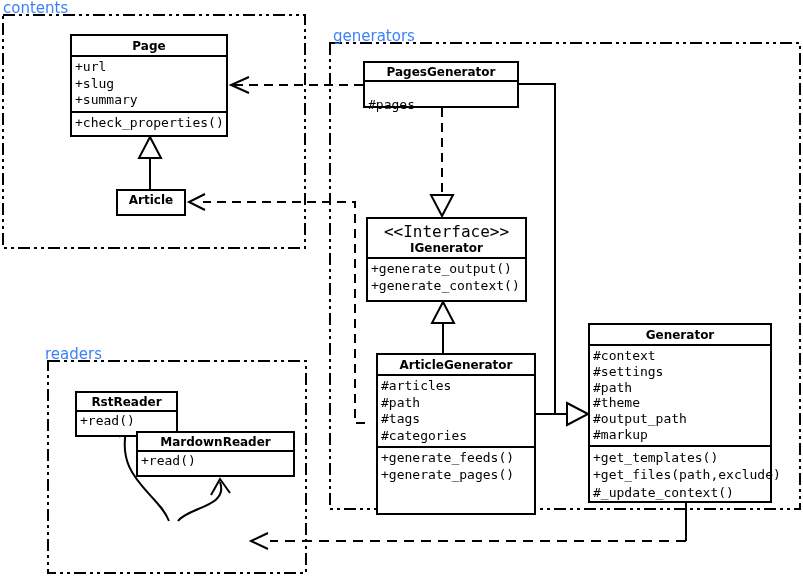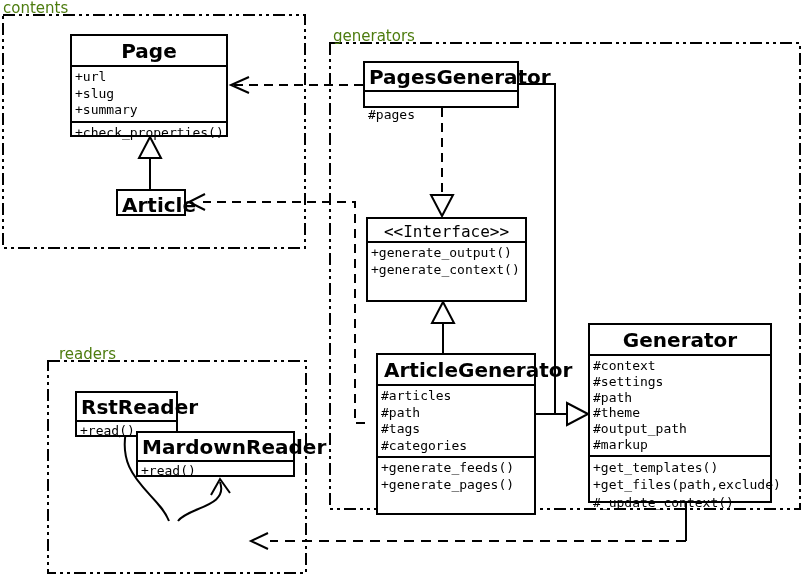--- a/index.html
+++ b/index.html
@@ -2,29 +2,29 @@
 <html><head>
 <meta charset="utf-8">
 <style>
   html,body{margin:0;padding:0;background:#ffffff;}
   #stage{
     position:relative;width:803px;height:579px;background:#ffffff;
     font-family:"DejaVu Sans", sans-serif;color:#000;overflow:hidden;
   }
   #wires{position:absolute;left:0;top:0;width:803px;height:579px;}
   .pkg-label{
-    position:absolute;font-size:15px;line-height:15px;color:#4d7c0f;
+    position:absolute;font-size:15px;line-height:15px;color:#3b82f6;
     background:transparent;padding:0 1px;
   }
   .cls{
     position:absolute;border:2px solid #000;background:#fff;
     box-sizing:border-box;
   }
   .cls-title{
-    font-weight:bold;font-size:20px;text-align:center;
+    font-weight:bold;font-size:12px;text-align:center;
     padding:3px 6px 2px 6px;white-space:nowrap;
   }
   .cls-stereo{
     font-family:"DejaVu Sans Mono", monospace;font-weight:normal;
     font-size:16px;text-align:center;padding-top:3px;white-space:nowrap;
   }
   .cls-stereo + .cls-title{padding-top:0;}
   .sec{border-top:2px solid #000;padding:2px 3px;}
   .m{
     font-family:"DejaVu Sans Mono", monospace;font-size:13px;
@@ -106,21 +106,21 @@
 
     
     <g>
       <path d="M 178,521 C 188,507 229,507 220,482"></path>
       <polyline points="211,495 220,479 230,493"></polyline>
     </g>
   </svg>
 
   <div class="pkg-label" style="left:2px;top:1px;">contents</div>
   <div class="pkg-label" style="left:332px;top:29px;">generators</div>
-  <div class="pkg-label" style="left:58px;top:347px;text-align:center;">readers</div>
+  <div class="pkg-label" style="left:44px;top:347px;text-align:center;">readers</div>
 
   <div class="cls" style="left:70px;top:34px;width:158px;height:103px;">
     <div class="cls-title">Page</div>
     <div class="sec">
       <div class="m">+url</div>
       <div class="m">+slug</div>
       <div class="m">+summary</div>
     </div>
     <div class="sec">
       <div class="m">+check_properties()</div>
@@ -133,20 +133,21 @@
 
   <div class="cls" style="left:363px;top:61px;width:156px;height:47px;">
     <div class="cls-title" style="padding:2px 4px 1px 4px;">PagesGenerator</div>
     <div class="sec" style="padding:15px 3px;">
       <div class="m">#pages</div>
     </div>
   </div>
 
   <div class="cls" style="left:366px;top:217px;width:161px;height:85px;">
     <div class="cls-stereo">&lt;&lt;Interface&gt;&gt;</div>
+    <div class="cls-title">IGenerator</div>
     <div class="sec">
       <div class="m">+generate_output()</div>
       <div class="m">+generate_context()</div>
     </div>
   </div>
 
   <div class="cls" style="left:376px;top:353px;width:160px;height:162px;">
     <div class="cls-title">ArticleGenerator</div>
     <div class="sec">
       <div class="m">#articles</div>

